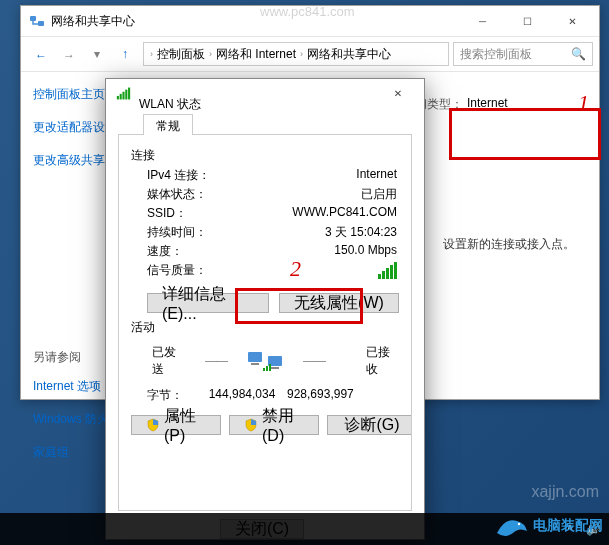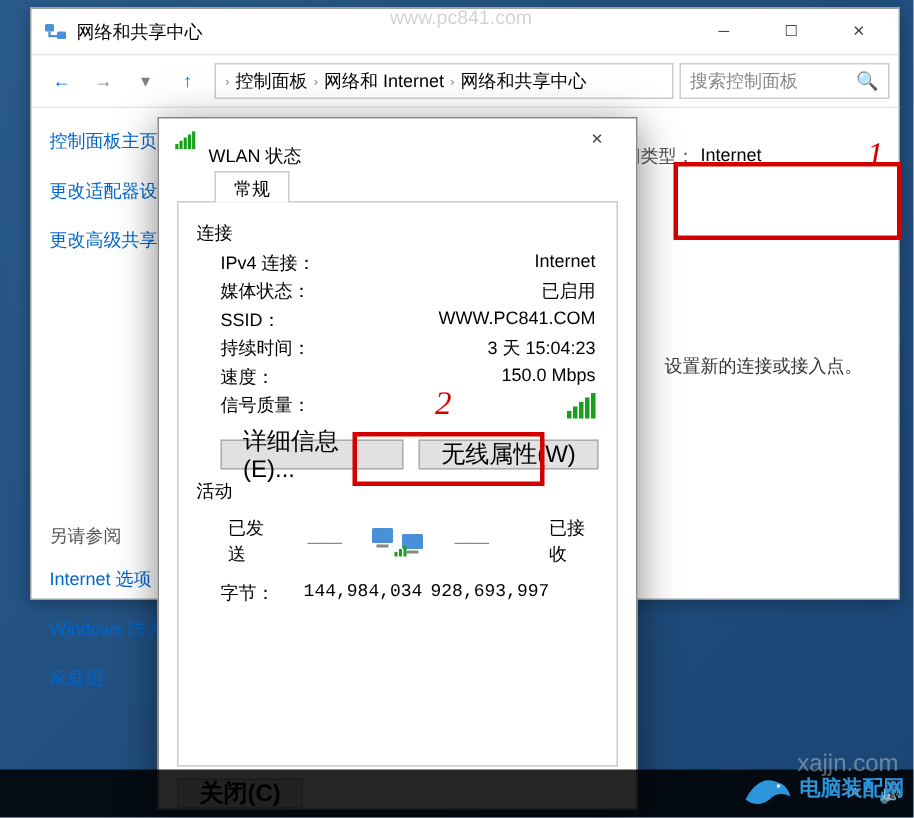--- a/index.html
+++ b/index.html
@@ -94,39 +94,39 @@
 
   .btn-row { display:flex; gap:10px; margin:10px 0 6px 16px; }
   .win-button { min-width:90px; height:20px; padding:0 14px; background:#e1e1e1; border:1px solid #adadad; display:flex; align-items:center; justify-content:center; font-size:16px; }
   .win-button.wide { min-width:120px; }
 
   .activity-hdr { margin-top: 4px; }
   .activity-row { display:flex; align-items:center; justify-content:center; gap:20px; margin:8px 0; }
   .activity-row .lbl { color:#000;margin-left:21px; }
   .activity-row .dash { color:#888; letter-spacing:-1px; }
   .pcicons { display:flex; align-items:center; gap:0; }
-  .kv.bytes { padding-left:16px;font-family:Liberation Mono, monospace; }
+  .kv.bytes { padding-left:16px; }
   .kv.bytes .k { width:50px; }
   .kv.bytes .mid { flex:1; text-align:center; }
   .kv.bytes .v { width:110px; }
 
   .bottom-btns { display:flex; gap:8px; margin-top:10px; }
   .shield { display:inline-block; width:14px; height:14px; margin-right:4px; vertical-align:-2px; }
   .shield svg { width:14px; height:14px; }
 
-  .close-row { display:flex; justify-content:flex-start; gap:8px; padding:8px 6px 0 0;font-weight:bold; }
+  .close-row { display:flex; justify-content:center; gap:8px; padding:8px 6px 0 0; }
   .close-row .win-button { min-width:70px; }
 
   .red-box.two { left: 235px; top: 288px; width: 128px; height: 36px; }
   .anno-2 { position:absolute; left: 290px; top: 256px; color:#d40000; font-size:22px; font-style:italic; font-family:"Times New Roman",serif; }
 
   
   .taskbar { position:absolute; left:0; right:0; bottom:0; height:32px; background:rgba(0,0,0,0.85); display:flex; align-items:center; justify-content:flex-end; gap:10px; padding:0 8px; }
   .wm { position:absolute; right:6px; bottom:6px; color:#2d95db; display:flex; align-items:center; gap:4px; font-size:14px; font-weight:bold; pointer-events:none; }
-  .wm2 { position:absolute; right:10px; bottom:26px; color:rgba(255,255,255,0.35); font-size:16px; pointer-events:none; }
+  .wm2 { position:absolute; right:10px; bottom:44px; color:rgba(255,255,255,0.35); font-size:16px; pointer-events:none; }
   .wm-top { position:absolute; left:260px; top:4px; color:rgba(0,0,0,0.18); font-size:13px; pointer-events:none; }
 </style>
 </head>
 <body>
 
 <div class="cp-window">
   <div class="cp-titlebar">
     <span class="cp-title-icon">
       <svg viewBox="0 0 16 16">
           <rect x="1" y="3" width="6" height="5" rx="1" fill="#4a90d9"></rect>
@@ -257,20 +257,37 @@
         </span>
         <span class="dash">——</span>
         <span class="lbl">已接收</span>
       </div>
       <div class="kv bytes">
         <span class="k">字节：</span>
         <span class="mid">144,984,034</span>
         <span class="v">928,693,997</span>
       </div>
 
+      <div class="bottom-btns">
+        <div class="win-button">
+          <span class="shield"><svg viewBox="0 0 14 14">
+                <path d="M7 1 L12 3 V7 C12 10 9.5 12.5 7 13 C4.5 12.5 2 10 2 7 V3 Z" fill="#f3c600" stroke="#b08800" stroke-width="0.5"></path>
+                <path d="M7 1 L12 3 V7 L7 7 Z" fill="#4a90d9"></path>
+              </svg></span>
+          <span>属性(P)</span>
+        </div>
+        <div class="win-button">
+          <span class="shield"><svg viewBox="0 0 14 14">
+                <path d="M7 1 L12 3 V7 C12 10 9.5 12.5 7 13 C4.5 12.5 2 10 2 7 V3 Z" fill="#f3c600" stroke="#b08800" stroke-width="0.5"></path>
+                <path d="M7 1 L12 3 V7 L7 7 Z" fill="#4a90d9"></path>
+              </svg></span>
+          <span>禁用(D)</span>
+        </div>
+        <div class="win-button">诊断(G)</div>
+      </div>
     </div>
     <div class="close-row">
       <div class="win-button">关闭(C)</div>
     </div>
   </div>
 </div>
 
 <div class="red-box two"></div>
 <div class="anno-2">2</div>
 

